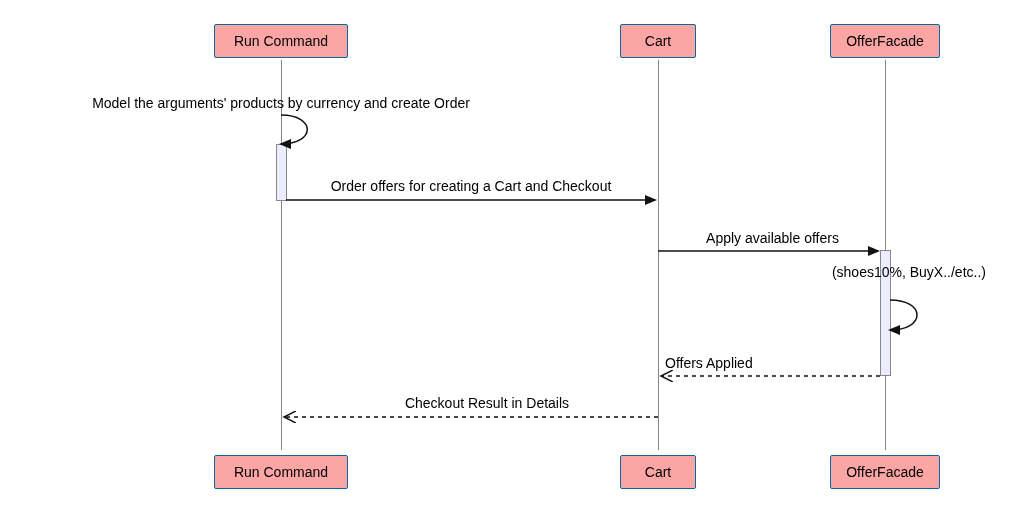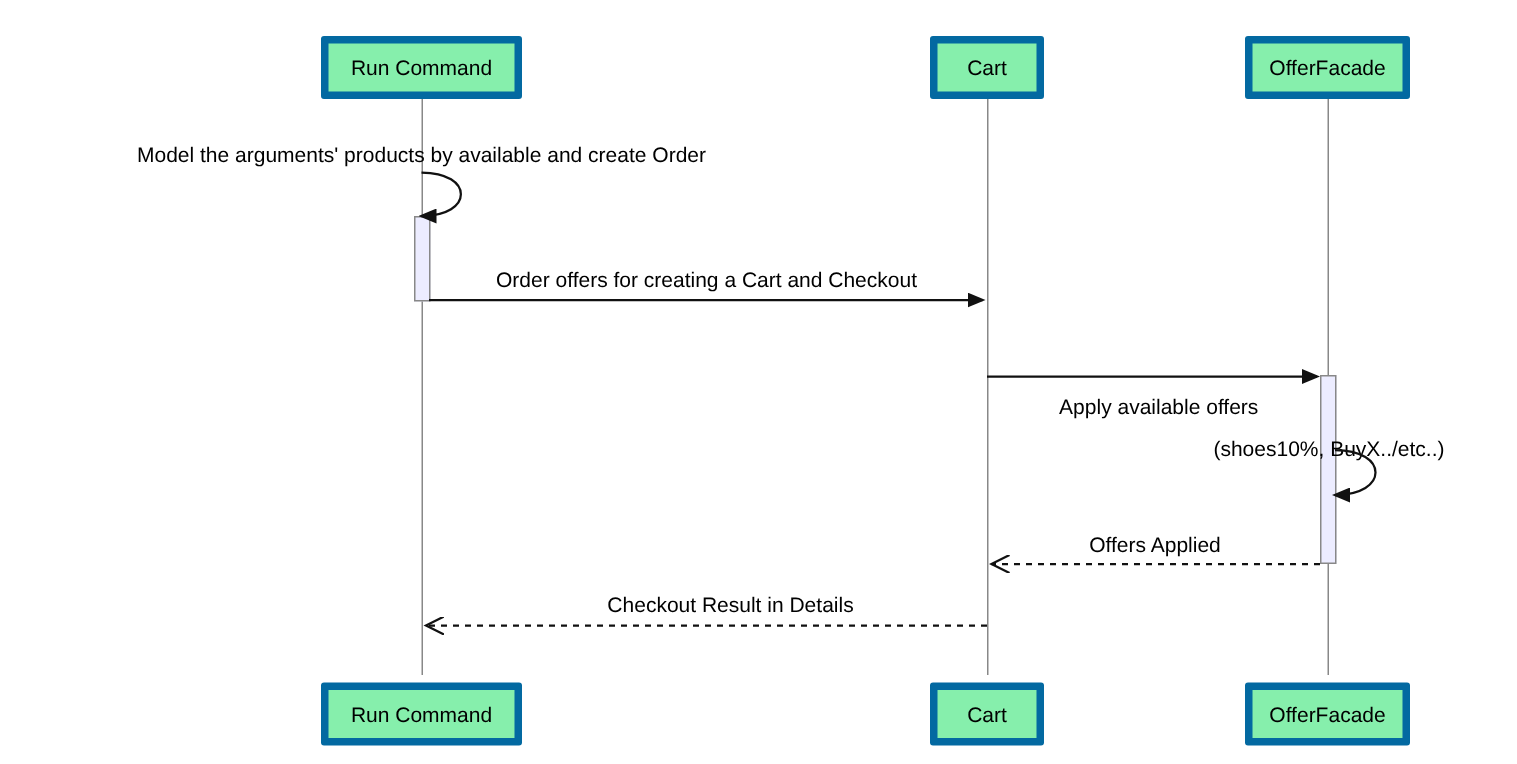--- a/index.html
+++ b/index.html
@@ -6,22 +6,22 @@
     margin: 0;
     padding: 0;
     font-family: "Comic Sans MS", "Chalkboard", cursive, sans-serif;
     background: #ffffff;
     width: 1011px;
     height: 509px;
     position: relative;
   }
   .participant-box {
     position: absolute;
-    background: #86efac;
-    border: 5px solid #0369a1;
+    background: #fca5a5;
+    border: 1px solid #0369a1;
     border-radius: 2px;
     padding: 8px 10px;
     text-align: center;
     font-size: 14px;
     box-sizing: border-box;
   }
   .lifeline {
     position: absolute;
     width: 0;
     border-left: 1px solid #888;
@@ -69,25 +69,25 @@
 <div class="participant-box" style="left:620px; top:455px; width:76px;">
   <span>Cart</span>
 </div>
 <div class="participant-box" style="left:830px; top:455px; width:110px;">
   <span>OfferFacade</span>
 </div>
 
 <div class="activation" style="left:276px; top:144px; width:11px; height:57px;"></div>
 <div class="activation" style="left:880px; top:250px; width:11px; height:126px;"></div>
 
-<div class="msg-label" style="left:47px; top:95px; width:468px;">Model the arguments' products by available and create Order</div>
+<div class="msg-label" style="left:47px; top:95px; width:468px;">Model the arguments' products by currency and create Order</div>
 <div class="msg-label" style="left:296px; top:178px; width:350px;">Order offers for creating a Cart and Checkout</div>
-<div class="msg-label" style="left:665px; top:230px; width:215px;margin-top:33px;">Apply available offers</div>
-<div class="msg-label" style="left:786px; top:291px; width:200px; ">(shoes10%, BuyX../etc..)</div>
-<div class="msg-label" style="left:665px; top:355px; width:210px; text-align:center;">Offers Applied</div>
+<div class="msg-label" style="left:665px; top:230px; width:215px;">Apply available offers</div>
+<div class="msg-label" style="left:786px; top:264px; width:200px; text-align:right;">(shoes10%, BuyX../etc..)</div>
+<div class="msg-label" style="left:665px; top:355px; width:210px; text-align:left;">Offers Applied</div>
 <div class="msg-label" style="left:312px; top:395px; width:350px;">Checkout Result in Details</div>
 
 <svg class="overlay">
   <defs>
     <marker id="arrow-solid" markerWidth="12" markerHeight="10" refX="10" refY="5" orient="auto" markerUnits="userSpaceOnUse">
       <path d="M0,0 L12,5 L0,10 Z" fill="#111"></path>
     </marker>
     <marker id="arrow-open" markerWidth="14" markerHeight="12" refX="12" refY="6" orient="auto" markerUnits="userSpaceOnUse">
       <path d="M0,0 L12,6 L0,12" fill="none" stroke="#111" stroke-width="1.5"></path>
     </marker>

